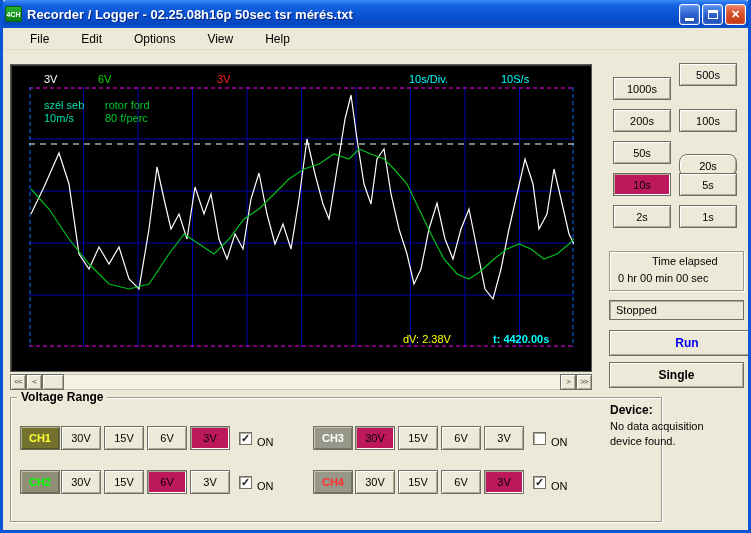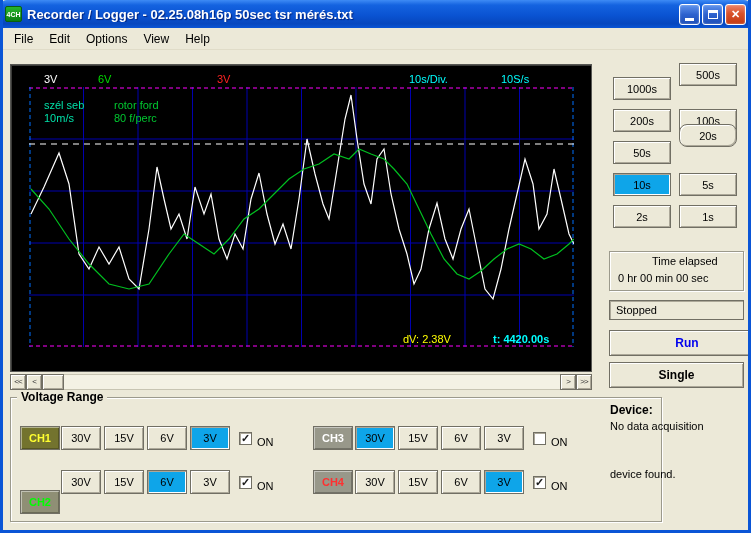--- a/index.html
+++ b/index.html
@@ -29,21 +29,21 @@
     box-shadow:inset 0 0 2px rgba(255,255,255,.5);
   }
   .tb-btn.close{ background:linear-gradient(180deg,#ED8468 0%,#D9512A 45%,#C33A12 100%); }
   .glyph-min{ width:9px; height:3px; background:#fff; margin-top:11px; }
   .glyph-max{ width:10px; height:9px; border:1px solid #fff; border-top:3px solid #fff; }
   .menubar{
     position:absolute; left:0; top:28px; width:745px; height:22px;
     background:#ECE9D8; display:flex; align-items:center; padding-left:3px;
     border-bottom:1px solid #E0DCC8;
   }
-  .menu-item{ font-size:12px; color:#000; padding:3px 8px; }
+  .menu-item{ font-size:12px; color:#000; padding:3px 8px;margin-left:16px; }
   .client{ position:absolute; left:0; top:50px; width:745px; height:480px; background:#ECE9D8; }
 
   
   .plot{
     position:absolute; left:7px; top:14px; width:582px; height:308px;
     background:#000; border:1px solid #575753;
     box-shadow:inset 1px 1px 0 #3A3A38;
   }
   .plot-label{ position:absolute; top:8px; font-size:11px; }
   .wave-svg{ position:absolute; left:18px; top:22px; }
@@ -80,21 +80,21 @@
   }
 
   
   .btn{
     position:absolute; background:#ECE9D8; border:1px solid #716F64;
     box-shadow:inset 1px 1px 0 #FFFFFF, inset -1px -1px 0 #ACA899;
     font-size:11px; text-align:center; color:#000;
     display:flex; align-items:center; justify-content:center;
   }
   .btn.selected{
-    background:#0ea5e9;
+    background:#be185d;
     box-shadow:inset 1px 1px 0 #ACA899, inset -1px -1px 0 #FFFFFF;
   }
   .chan-label{
     position:absolute; width:40px; height:24px; border:1px solid #716F64;
     box-shadow:inset 1px 1px 0 rgba(255,255,255,.45), inset -1px -1px 0 rgba(0,0,0,.25);
     font-size:11px; font-weight:bold; display:flex; align-items:center; justify-content:center;
   }
   .vbtn{ width:40px; height:24px; }
   .checkrow{ position:absolute; display:flex; align-items:center; gap:5px; height:24px; }
   .checkbox{
@@ -113,21 +113,21 @@
   .te-value{ position:absolute; left:8px; top:20px; font-size:11px; }
   .status-box{
     position:absolute; left:2px; top:250px; width:135px; height:20px;
     background:#ECE9D8; border:1px solid #716F64; box-shadow:inset 1px 1px 0 #ACA899;
     font-size:11px; line-height:18px; padding-left:6px;
   }
   .run-btn{ left:2px; top:280px; width:156px; height:26px; font-size:12px; font-weight:bold; }
   .single-btn{ left:2px; top:312px; width:135px; height:26px; font-size:12px; font-weight:bold; color:#000; }
   .dev-label{ position:absolute; left:3px; top:353px; font-size:12px; font-weight:bold; }
   .dev-line1{ position:absolute; left:3px; top:370px; font-size:11px; }
-  .dev-line2{ position:absolute; left:3px; top:385px; font-size:11px;margin-top:33px; }
+  .dev-line2{ position:absolute; left:3px; top:385px; font-size:11px; }
 </style>
 </head>
 <body>
 
 <div class="window">
 
   <div class="titlebar">
     <span class="app-icon">4CH</span>
     <span class="title-text">Recorder / Logger - 02.25.08h16p 50sec tsr mérés.txt</span>
     <span class="tb-btns">
@@ -178,21 +178,21 @@
           <line x1="544" y1="0" x2="544" y2="260" stroke="#0070FF" stroke-dasharray="4 3"></line>
           <line x1="0" y1="57" x2="545" y2="57" stroke="#FFFFFF" stroke-dasharray="6 5"></line>
           <polyline fill="none" stroke="#FFFFFF" stroke-width="1.2" points="2,127 15,100 30,66 40,97 50,167 60,182 70,160 80,177 90,160 100,192 110,202 120,142 128,80 135,112 142,142 150,127 158,152 166,100 175,127 182,107 190,152 198,172 206,147 214,162 222,112 230,86 238,127 246,157 254,137 262,162 270,112 278,52 286,87 294,117 300,132 308,82 316,32 322,8 328,52 335,97 342,117 348,72 355,62 362,107 370,142 378,167 385,197 392,182 400,142 408,116 416,152 424,172 432,142 440,122 448,162 456,202 464,212 472,182 480,142 488,107 496,72 504,97 510,142 518,127 525,82 532,112 540,147 545,157"></polyline>
           <polyline fill="none" stroke="#00C020" stroke-width="1.2" points="2,102 20,122 40,152 60,177 80,197 100,202 120,197 140,167 155,147 170,157 185,167 200,152 215,132 230,122 245,107 260,92 275,82 290,77 305,67 320,72 330,62 342,67 355,72 365,82 378,97 390,122 402,147 415,172 428,187 440,192 452,184 465,172 478,162 490,157 502,162 515,172 528,167 540,157 545,152"></polyline>
         </svg>
 
       <div class="annot" style="left: 33px; top: 34px; color: rgb(0, 224, 168);">
         <div>szél seb</div>
         <div>10m/s</div>
       </div>
-      <div class="annot" style="left: 103px; top: 34px; color: rgb(0, 200, 48);">
+      <div class="annot" style="left: 94px; top: 34px; color: rgb(0, 200, 48);">
         <div>rotor ford</div>
         <div>80 f/perc</div>
       </div>
 
       <span class="readout" style="left: 392px; top: 268px; color: rgb(255, 255, 0);">dV: 2.38V</span>
       <span class="readout" style="left: 482px; top: 268px; color: rgb(0, 255, 255); font-weight: bold;">t: 4420.00s</span>
     </div>
 
     <div class="hscroll">
       <span class="sb-btn">&lt;&lt;</span>
@@ -219,21 +219,21 @@
       <span class="chan-label" style="left: 302px; top: 28px; color: rgb(255, 255, 255); background: rgb(152, 152, 138);">CH3</span>
       <span class="btn vbtn selected" style="left:344px; top:28px;">30V</span>
       <span class="btn vbtn" style="left:387px; top:28px;">15V</span>
       <span class="btn vbtn" style="left:430px; top:28px;">6V</span>
       <span class="btn vbtn" style="left:473px; top:28px;">3V</span>
       <span class="checkrow" style="left:522px; top:28px;">
         <span class="checkbox"></span>
         <span class="on-label">ON</span>
       </span>
 
-      <span class="chan-label" style="left: 9px; top: 72px; color: rgb(0, 255, 0); background: rgb(143, 143, 117); margin-top: 20px;">CH2</span>
+      <span class="chan-label" style="left: 9px; top: 72px; color: rgb(0, 255, 0); background: rgb(143, 143, 117);">CH2</span>
       <span class="btn vbtn" style="left:50px; top:72px;">30V</span>
       <span class="btn vbtn" style="left:93px; top:72px;">15V</span>
       <span class="btn vbtn selected" style="left:136px; top:72px;">6V</span>
       <span class="btn vbtn" style="left:179px; top:72px;">3V</span>
       <span class="checkrow" style="left:228px; top:72px;">
         <span class="checkbox">✓</span>
         <span class="on-label">ON</span>
       </span>
 
       <span class="chan-label" style="left: 302px; top: 72px; color: rgb(255, 48, 48); background: rgb(152, 152, 138);">CH4</span>
@@ -247,21 +247,21 @@
       </span>
     </div>
 
     <div class="rpanel">
 
       <span class="btn td-btn" style="left:6px; top:27px;">1000s</span>
       <span class="btn td-btn" style="left:72px; top:13px;">500s</span>
       <span class="btn td-btn" style="left:6px; top:59px;">200s</span>
       <span class="btn td-btn" style="left:72px; top:59px;">100s</span>
       <span class="btn td-btn" style="left:6px; top:91px;">50s</span>
-      <span class="btn td-btn" style="left:72px; top:74px;border-radius:8px;">20s</span>
+      <span class="btn td-btn" style="left:72px; top:104px;border-radius:8px;">20s</span>
       <span class="btn td-btn selected" style="left:6px; top:123px;">10s</span>
       <span class="btn td-btn" style="left:72px; top:123px;">5s</span>
       <span class="btn td-btn" style="left:6px; top:155px;">2s</span>
       <span class="btn td-btn" style="left:72px; top:155px;">1s</span>
 
       <div class="te-box">
         <span class="te-label">Time elapsed</span>
         <span class="te-value">0 hr  00 min  00 sec</span>
       </div>
 

